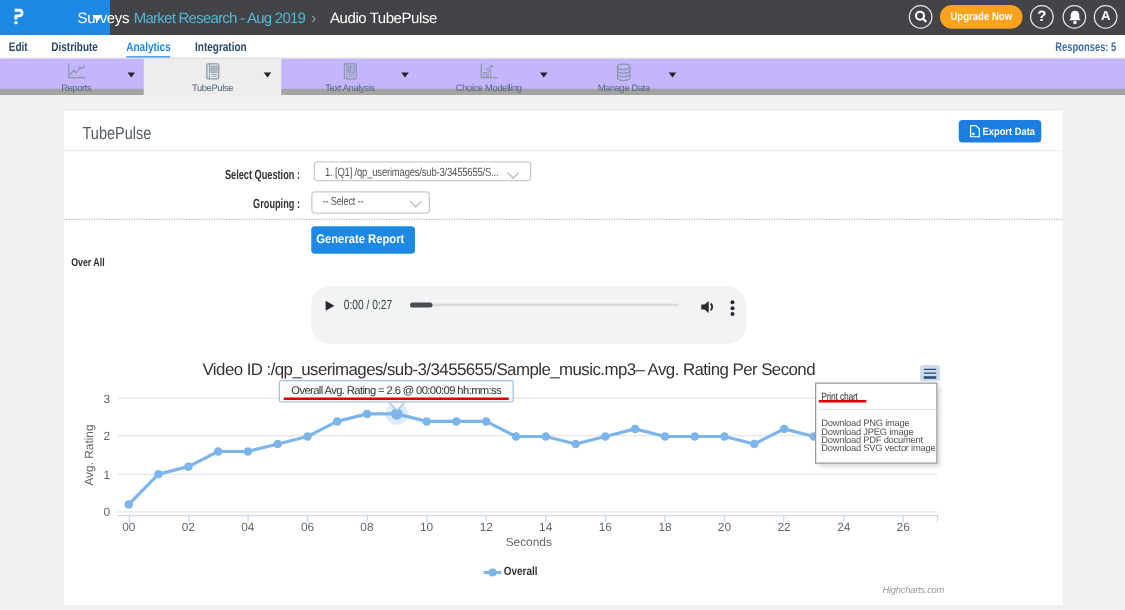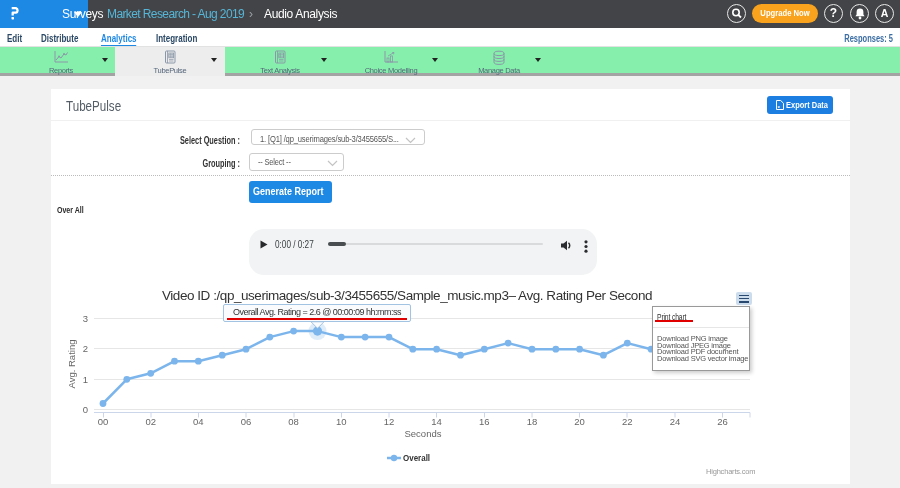--- a/index.html
+++ b/index.html
@@ -17,21 +17,21 @@
 .bc2 { position:absolute; left:264px; top:7px; font-size:12px; letter-spacing:-0.35px; color:#fff; }
 .circ { position:absolute; top:4px; width:19px; height:19px; border:1.4px solid #e8e8e8; border-radius:50%; color:#fff; text-align:center; }
 .upgrade { position:absolute; left:752px; top:4px; width:66px; height:19px; background:#f9a21d; border-radius:10px; color:#fff; font-size:9px; font-weight:bold; text-align:center; line-height:19px; }
 
 
 .navrow { position:absolute; left:0; top:28px; width:900px; height:19px; background:#fff; border-bottom:1px solid #e2e2e2; }
 .navrow a { position:absolute; top:5px; font-size:10px; color:#2a4865; text-decoration:none; font-weight:bold; display:inline-block; transform:scaleX(.8); transform-origin:left center; }
 .resp { position:absolute; right:7px; top:5px; font-size:10px; color:#3a6da3; font-weight:bold; transform:scaleX(.75); transform-origin:right center; }
 
 
-.toolbar { position:absolute; left:0; top:47px; width:900px; height:29px; background:#86efac; border-bottom:3px solid #a3a3a3; }
+.toolbar { position:absolute; left:0; top:47px; width:900px; height:29px; background:#c4b5fd; border-bottom:5px solid #a3a3a3; }
 .tbsec { position:absolute; top:0; height:29px; }
 .tbsec .lbl { position:absolute; top:19px; left:0; right:0; text-align:center; font-size:7.5px; letter-spacing:-0.3px; color:#55657a; }
 .tbsec .car { position:absolute; top:10.5px; width:0; height:0; border-left:3.5px solid transparent; border-right:3.5px solid transparent; border-top:4.5px solid #222; }
 .tbsec svg { position:absolute; top:3px; left:50%; margin-left:-8px; }
 
 
 .card { position:absolute; left:51px; top:89px; width:799px; height:395px; background:#fff; }
 .cardtitle { position:absolute; left:15px; top:9px; font-size:14px; color:#545d66; transform:scaleX(.83); transform-origin:left center; }
 .exportbtn { position:absolute; left:716px; top:7px; width:66px; height:18px; background:#1c7ee0; border-radius:3px; color:#fff; font-size:8.5px; font-weight:bold; text-align:center; line-height:18px;padding-left:17px; }
 .hdrline { position:absolute; left:0; top:31px; width:799px; height:0; border-top:1px solid #f0f0f0; }
@@ -55,37 +55,37 @@
 .tooltip { position:absolute; left:223px; top:304px; width:188px; height:18px; background:rgba(249,251,253,.95); border:1px solid #a3c3e2; border-radius:2px; font-size:9px; letter-spacing:-0.5px; color:#333; text-align:center; line-height:14px; white-space:nowrap; }
 .tred { position:absolute; left:3px; top:13px; width:180px; height:2px; background:#e00000; }
 .menubtn { position:absolute; left:736px; top:292px; width:16px; height:13px; background:#cddcec; border-radius:2px; }
 .menubtn i { position:absolute; left:3px; width:10px; height:1.6px; background:#294970; }
 .cmenu { position:absolute; left:652px; top:306px; width:98px; height:65px; background:#fff; border:1px solid #999; box-shadow:2px 2px 4px rgba(0,0,0,.2); font-size:7.5px; letter-spacing:-0.2px; color:#545454; white-space:nowrap; }
 .cmenu .sep { position:absolute; left:0; top:20px; width:96px; border-top:1px solid #e6e6e6; }
 .cmenu .pc { position:absolute; left:4px; top:5px; color:#303030; font-size:8.5px; display:inline-block; transform:scaleX(.8); transform-origin:left center; }
 .cmenu .pcu { position:absolute; left:2px; top:13px; width:38px; height:2px; background:#e00000; }
 .cmenu .it { position:absolute; left:4px; line-height:6px; }
 .legend { position:absolute; font-size:9.5px; font-weight:bold; color:#333; transform:scaleX(.84); transform-origin:left center; }
-.credit { position:absolute; font-size:7.5px; letter-spacing:-0.2px; color:#999; }
+.credit { position:absolute; font-size:7.5px; letter-spacing:-0.2px; color:#999;font-style:italic; }
 </style>
 </head>
 <body>
 
 <div class="topbar">
   <div class="logoblk">
     <svg width="88" height="28">
       <path d="M11.7 8.2 H15.9 A2.35 2.35 0 0 1 15.9 12.7 H12.7 V15.6" stroke="#fff" stroke-width="2.3" fill="none" stroke-linejoin="round"></path>
       <rect x="11.5" y="16.9" width="2.5" height="2.5" rx="0.6" fill="#fff"></rect>
     </svg>
     <span class="surveys">Surveys</span>
     <span class="caret-dn" style="position:absolute;left:74px;top:12px;"></span>
   </div>
   <span class="bc1">Market Research - Aug 2019</span>
   <span class="bc-sep">›</span>
-  <span class="bc2">Audio Analysis</span>
+  <span class="bc2">Audio TubePulse</span>
   <div class="circ" style="left:727px;"><svg width="16" height="16" style="margin-top:1px">
         <circle cx="7" cy="6.5" r="3.2" stroke="#fff" stroke-width="1.6" fill="none"></circle>
         <path d="M9.3 8.8 L12 11.5" stroke="#fff" stroke-width="1.8"></path>
       </svg></div>
   <div class="upgrade"><span style="display:inline-block;transform:scaleX(.85);transform-origin:center;">Upgrade Now</span></div>
   <div class="circ" style="left:824px; font-weight:bold; font-size:12px; line-height:16px;">?</div>
   <div class="circ" style="left:850px;"><svg width="16" height="16" style="margin-top:1px">
         <path d="M8 2.5 a3.4 3.4 0 0 1 3.4 3.4 v2.6 l1.2 1.7 h-9.2 l1.2 -1.7 v-2.6 a3.4 3.4 0 0 1 3.4 -3.4 z" fill="#fff"></path>
         <circle cx="8" cy="12" r="1.4" fill="#fff"></circle>
       </svg></div>

